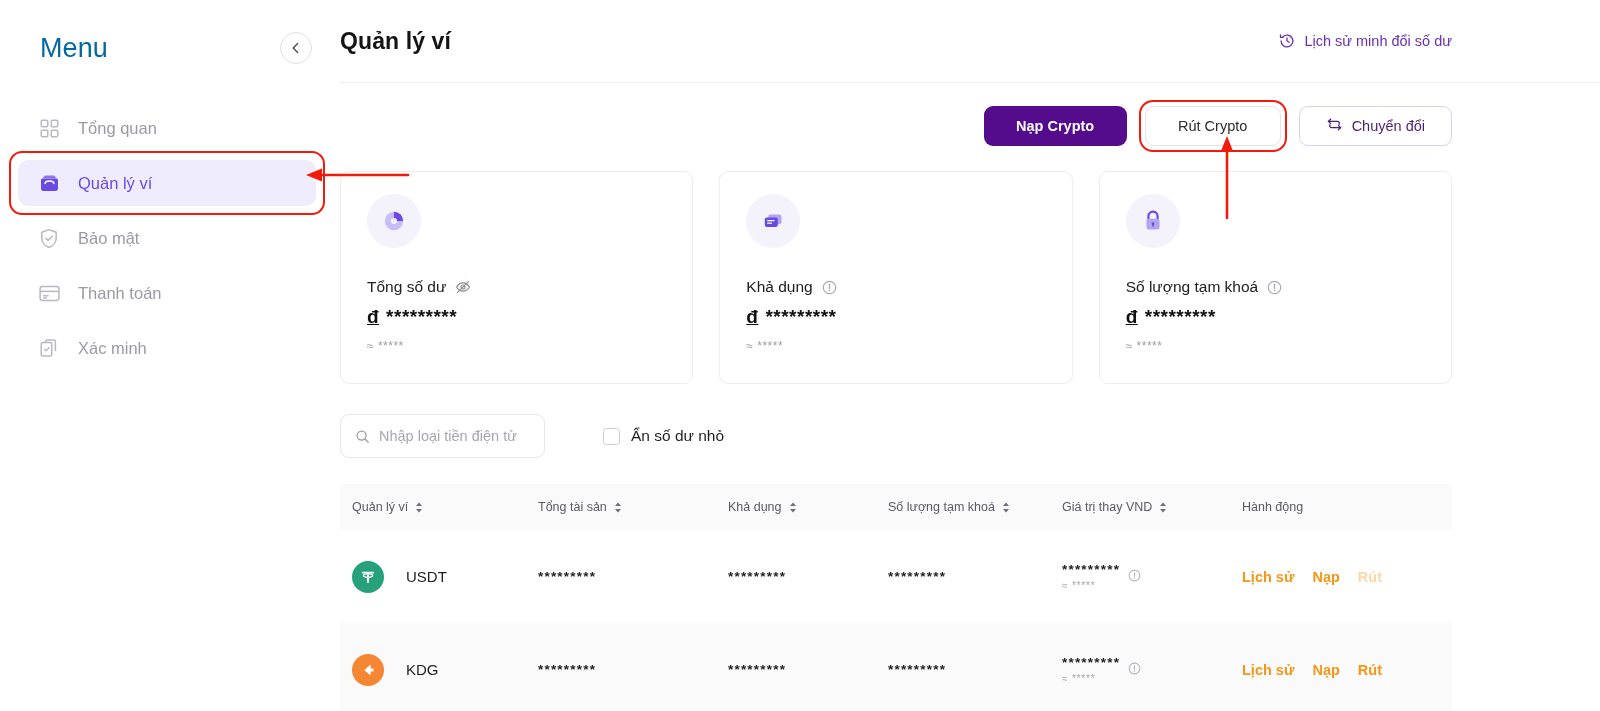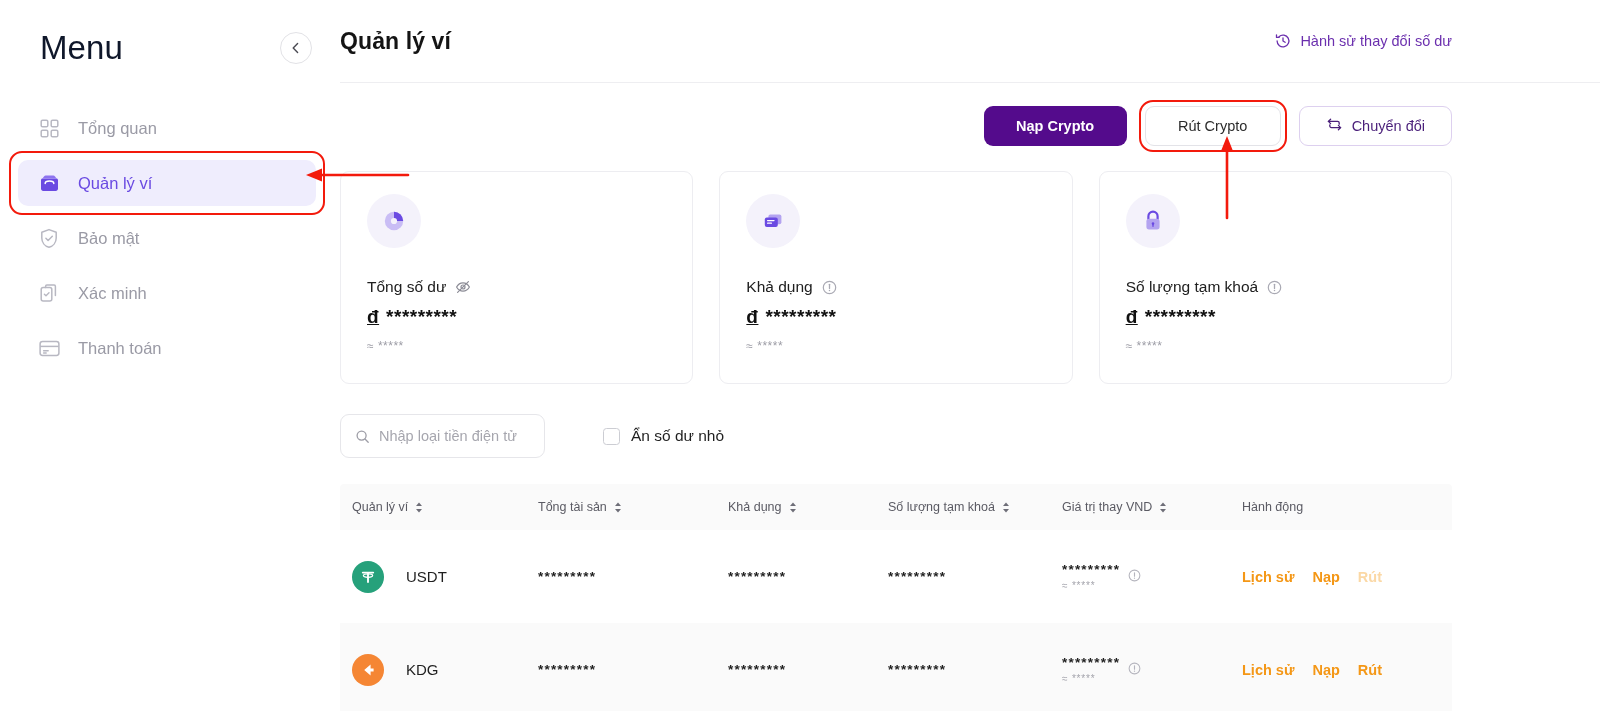--- a/index.html
+++ b/index.html
@@ -24,23 +24,23 @@
     padding: 0;
     position: relative;
   }
   .sidebar-head {
     display: flex;
     align-items: center;
     height: 96px;
     padding: 0 28px 0 40px;
   }
   .menu-title {
-    font-size: 33px;
+    font-size: 27px;
     font-weight: 400;
-    color: #0f172a;
+    color: #0369a1;
     letter-spacing: .1px;
     flex: 1;
   }
   .collapse-btn {
     width: 32px; height: 32px;
     border-radius: 50%;
     border: 1px solid #e2e2e6;
     background: #fff;
     display: flex; align-items: center; justify-content: center;
     cursor: pointer;
@@ -375,56 +375,56 @@
           <svg width="20" height="21" viewBox="0 0 20 21" fill="none">
             <path d="M10 1.6 2.8 4.3v5.6c0 4.3 2.9 8.1 7.2 9.4 4.3-1.3 7.2-5.1 7.2-9.4V4.3L10 1.6Z" stroke="#b8b8c2" stroke-width="1.5" stroke-linejoin="round"></path>
             <path d="m6.9 10.3 2.2 2.2 4.2-4.2" stroke="#b8b8c2" stroke-width="1.5" stroke-linecap="round" stroke-linejoin="round"></path>
           </svg>
         </span>
         <span>Bảo mật</span>
       </div>
 
       <div class="nav-item">
         <span class="nav-icon">
+          <svg width="21" height="17" viewBox="0 0 21 17" fill="none">
+            <rect x="1.1" y="1.6" width="18.8" height="13.8" rx="2.4" stroke="#b8b8c2" stroke-width="1.5"></rect>
+            <path d="M1.1 6.4h18.8" stroke="#b8b8c2" stroke-width="1.5"></path>
+            <path d="M4.6 10.8h4.6M4.6 13h2.6" stroke="#b8b8c2" stroke-width="1.4" stroke-linecap="round"></path>
+          </svg>
+        </span>
+        <span>Thanh toán</span>
+      </div>
+
+      <div class="nav-item">
+        <span class="nav-icon">
           <svg width="20" height="21" viewBox="0 0 20 21" fill="none">
             <rect x="2.2" y="4.6" width="10.6" height="13.4" rx="2" stroke="#b8b8c2" stroke-width="1.5"></rect>
             <path d="M6.6 4.6V3.4c0-.7.6-1.3 1.3-1.3h7.2c.7 0 1.3.6 1.3 1.3v9.2" stroke="#b8b8c2" stroke-width="1.5" stroke-linecap="round"></path>
             <path d="m5.4 11.2 1.6 1.6 3-3" stroke="#b8b8c2" stroke-width="1.4" stroke-linecap="round" stroke-linejoin="round"></path>
           </svg>
         </span>
         <span>Xác minh</span>
-      </div>
-
-      <div class="nav-item">
-        <span class="nav-icon">
-          <svg width="21" height="17" viewBox="0 0 21 17" fill="none">
-            <rect x="1.1" y="1.6" width="18.8" height="13.8" rx="2.4" stroke="#b8b8c2" stroke-width="1.5"></rect>
-            <path d="M1.1 6.4h18.8" stroke="#b8b8c2" stroke-width="1.5"></path>
-            <path d="M4.6 10.8h4.6M4.6 13h2.6" stroke="#b8b8c2" stroke-width="1.4" stroke-linecap="round"></path>
-          </svg>
-        </span>
-        <span>Thanh toán</span>
       </div>
 
     </nav>
   </aside>
 
   <section class="main">
 
     <div class="topbar">
       <h1 class="page-title">Quản lý ví</h1>
       <div class="history-link">
         <span>
           <svg width="16" height="16" viewBox="0 0 16 16" fill="none">
             <path d="M2.1 8a5.9 5.9 0 1 0 1.9-4.35" stroke="#6b2fae" stroke-width="1.3" stroke-linecap="round"></path>
             <path d="M1.5 1.8v2.6h2.6" stroke="#6b2fae" stroke-width="1.3" stroke-linecap="round" stroke-linejoin="round"></path>
             <path d="M8 4.9V8l2.1 1.3" stroke="#6b2fae" stroke-width="1.3" stroke-linecap="round" stroke-linejoin="round"></path>
           </svg>
         </span>
-        <span>Hành sử thay đổi số dư</span>
+        <span>Lịch sử minh đổi số dư</span>
       </div>
     </div>
 
     <div class="content">
 
       <div class="actions-row">
         <button class="btn btn-primary">Nạp Crypto</button>
         <button class="btn btn-outline-plain annotated">Rút Crypto</button>
         <button class="btn btn-outline-purple">
           <span>

